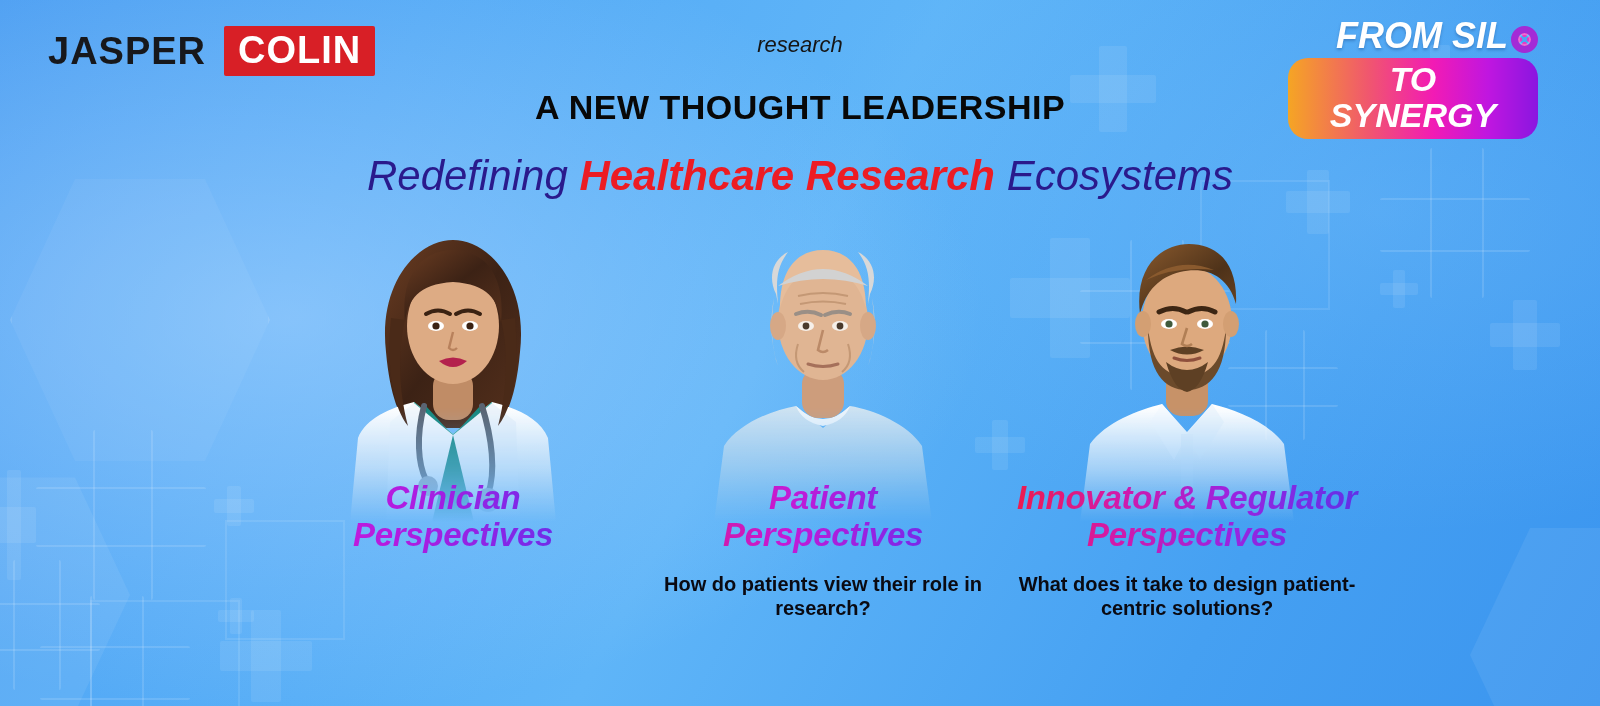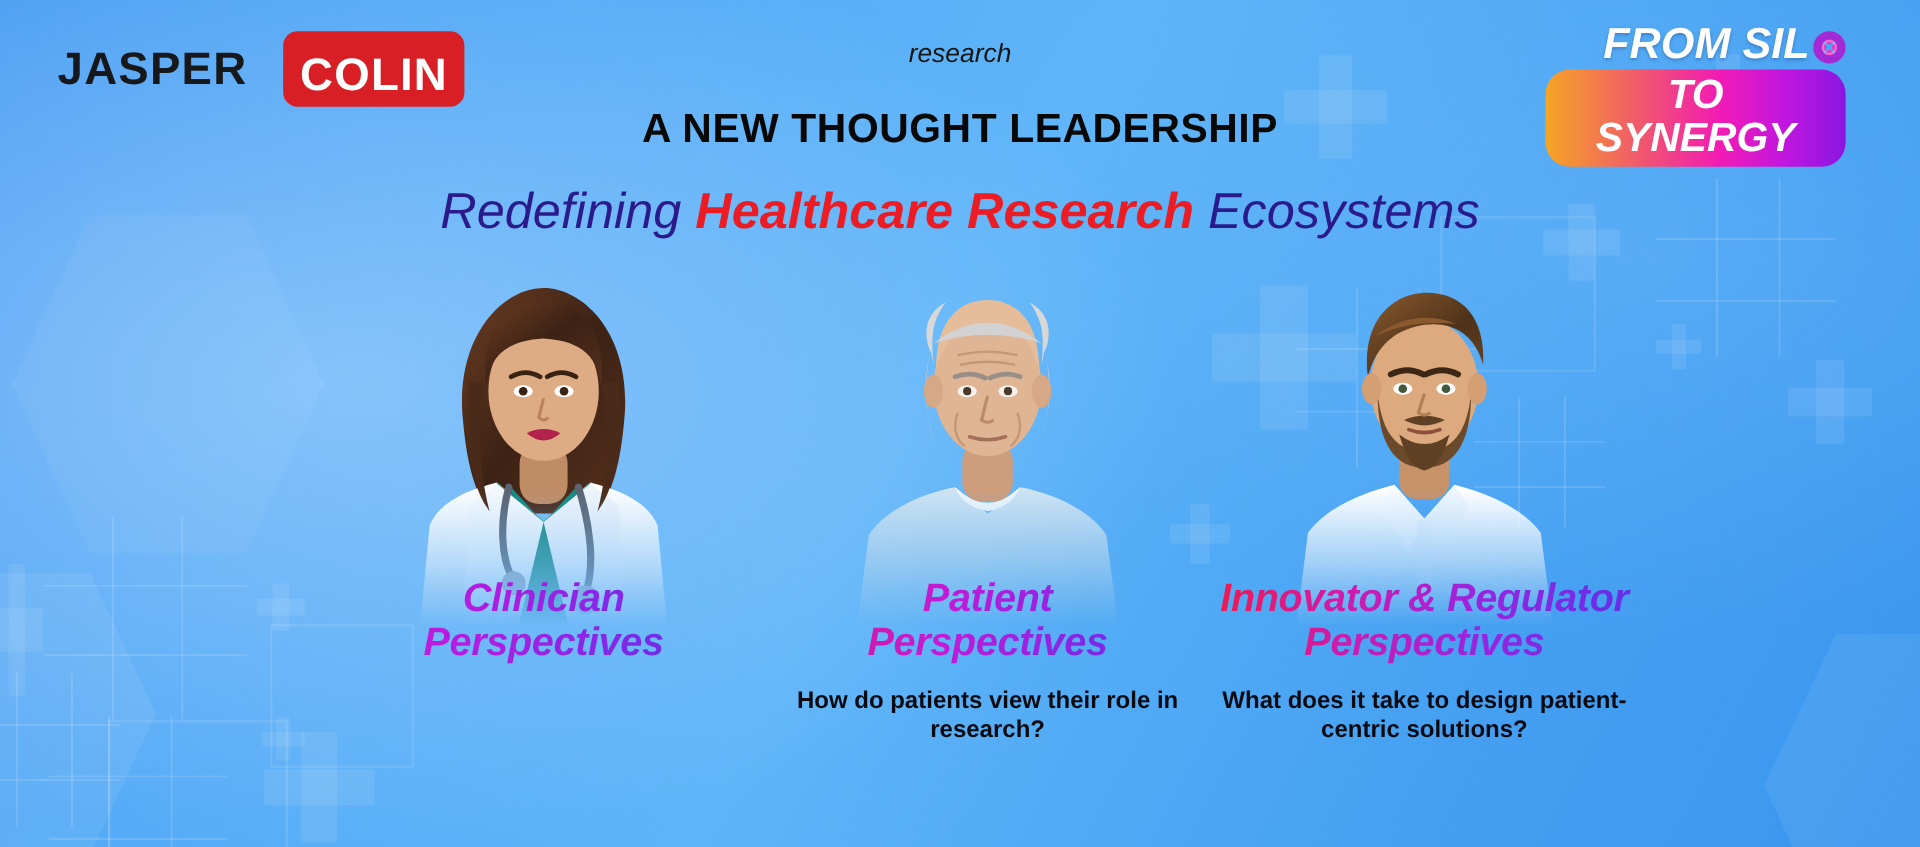--- a/index.html
+++ b/index.html
@@ -46,30 +46,30 @@
   .hexline {
     position:absolute;
     background:rgba(255,255,255,.07);
     clip-path:polygon(25% 3%,75% 3%,100% 50%,75% 97%,25% 97%,0% 50%);
   }
   .sq { position:absolute; border:2px solid rgba(255,255,255,.10); }
 
   
   #logo-jc {
     position:absolute; left:48px; top:26px;
-    display:flex; align-items:center; gap:12px;
+    display:flex; align-items:center; gap:0;
   }
   #logo-jasper {
     font-size:38px; font-weight:700; letter-spacing:1px;
     color:#17181c; font-family:"Liberation Sans", sans-serif;
     line-height:1;
   }
   #logo-colin-box {
     background:#d81f26; margin-left:18px;
-    padding:18px 14px 7px 14px; border-radius:12px;
+    padding:5px 14px 7px 14px; border-radius:2px;
   }
   #logo-colin {
     font-size:38px; font-weight:700; letter-spacing:1px;
     color:#ffffff; line-height:1;
   }
 
   #presents {
     position:absolute; left:0; right:0; top:32px;
     text-align:center; font-size:22px; font-style:italic;
     color:#151515; font-weight:400;

